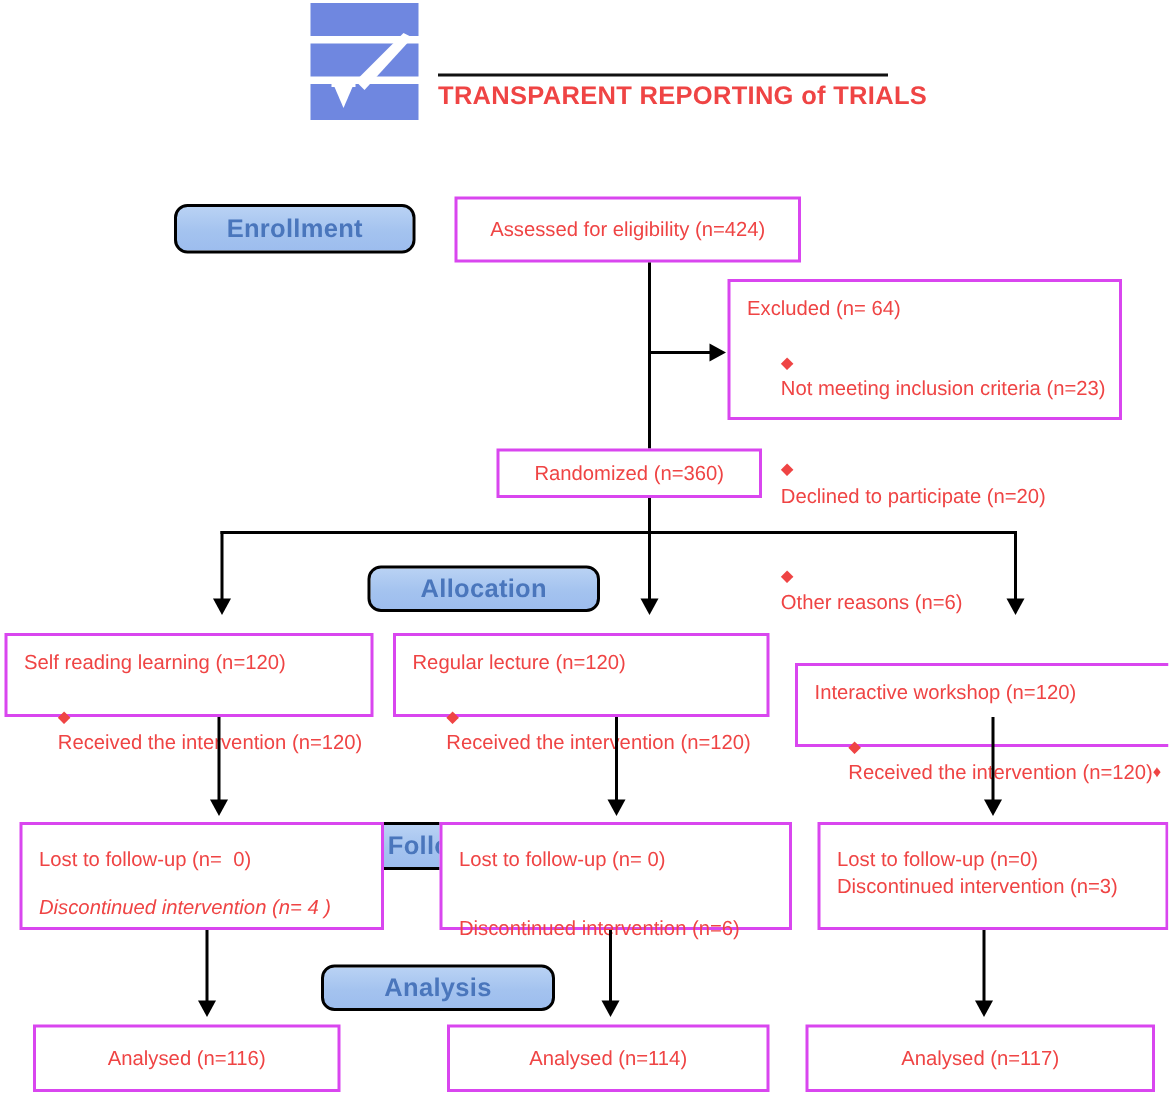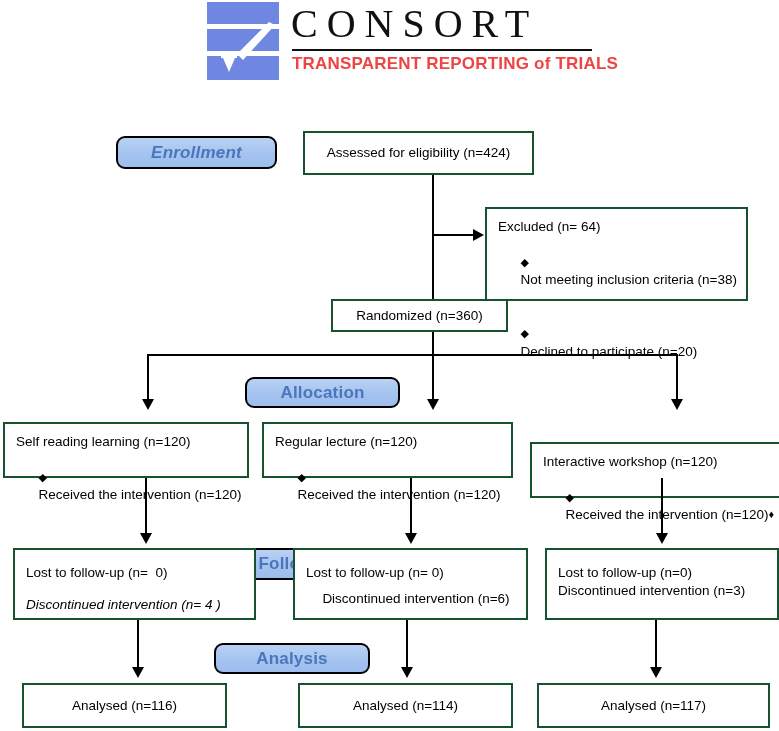--- a/index.html
+++ b/index.html
@@ -75,23 +75,23 @@
     font-weight: bold;
     letter-spacing: 0.2px;
     color: #ef4444;
     white-space: nowrap;
   }
 
   
   .box {
     position: absolute;
     box-sizing: border-box;
-    border: 2px solid #14532d;
+    border: 2px solid #d946ef;
     background: #ffffff;
-    color: #000000;
+    color: #ef4444;
     font-size: 13.5px;
     line-height: 1.32;
   }
   .box .line {
     white-space: pre;
   }
   .box.centered {
     display: flex;
     align-items: center;
     justify-content: center;
@@ -161,45 +161,48 @@
     <div class="logo-mark">
       <div class="logo-bar b1"></div>
       <div class="logo-bar b2"></div>
       <div class="logo-bar b3"></div>
       <svg class="logo-check" viewBox="0 0 72 78">
         <polygon points="68,23 36,58 30,52 62,20" fill="#ffffff"></polygon>
         <polygon points="16,56 28,56 22,70" fill="#ffffff"></polygon>
         <rect x="14" y="52" width="16" height="4" fill="#ffffff"></rect>
       </svg>
     </div>
-    <div class="logo-word">CONSORT</div>
     <div class="logo-rule"></div>
     <div class="logo-tag">TRANSPARENT REPORTING of TRIALS</div>
   </div>
 
-  <div class="pill" style="left:116px; top:136px; width:161px; height:33px;font-style:italic;">Enrollment</div>
+  <div class="pill" style="left:116px; top:136px; width:161px; height:33px;">Enrollment</div>
 
   <div class="box centered" style="left:303px; top:131px; width:231px; height:44px;">
     <span>Assessed for eligibility (n=424)</span>
   </div>
 
   <div class="vline" style="left:432px; top:175px; height:126px;"></div>
 
   <div class="hline" style="left:434px; top:234px; width:43px;"></div>
   <div class="arrow-right" style="left:473px; top:229px;"></div>
 
-  <div class="box padded" style="left:485px; top:186px; width:263px; height:94px;margin-top:21px;">
+  <div class="box padded" style="left:485px; top:186px; width:263px; height:94px;">
     <div class="line">Excluded (n= 64)</div>
     <div class="bullet-line">
       <span class="dia">◆</span>
-      <span>Not meeting inclusion criteria (n=38)</span>
+      <span>Not meeting inclusion criteria (n=23)</span>
     </div>
     <div class="bullet-line">
       <span class="dia">◆</span>
       <span>Declined to participate (n=20)</span>
+    </div>
+    <div class="bullet-line">
+      <span class="dia">◆</span>
+      <span>Other reasons (n=6)</span>
     </div>
   </div>
 
   <div class="box centered" style="left:331px; top:299px; width:177px; height:33px;">
     <span>Randomized (n=360)</span>
   </div>
 
   <div class="vline" style="left:432px; top:332px; height:22px;"></div>
   <div class="hline" style="left:147px; top:354px; width:531px;"></div>
 
@@ -249,21 +252,21 @@
 
   <div class="pill" style="left:222px; top:503px; width:157px; height:32px;margin-top:45px;">Follow-Up</div>
 
   <div class="box padded" style="left:13px; top:548px; width:243px; height:72px; padding-top:14px;">
     <div class="line">Lost to follow-up (n=  0)</div>
     <div class="line" style="margin-top:14px;font-style:italic;">Discontinued intervention (n= 4 )</div>
   </div>
 
   <div class="box padded" style="left:293px; top:548px; width:235px; height:72px; padding-top:14px;">
     <div class="line">Lost to follow-up (n= 0)</div>
-    <div class="line" style="margin-top:8px;text-align:center;">Discontinued intervention (n=6)</div>
+    <div class="line" style="margin-top:28px;">Discontinued intervention (n=6)</div>
   </div>
 
   <div class="box padded" style="left:545px; top:548px; width:234px; height:72px; padding-top:14px;">
     <div class="line">Lost to follow-up (n=0)</div>
     <div class="line" style="margin-top:0;">Discontinued intervention (n=3)</div>
   </div>
 
   <div class="vline" style="left:137px; top:620px; height:49px;"></div>
   <div class="arrow-down" style="left:132px; top:667px;"></div>
 

